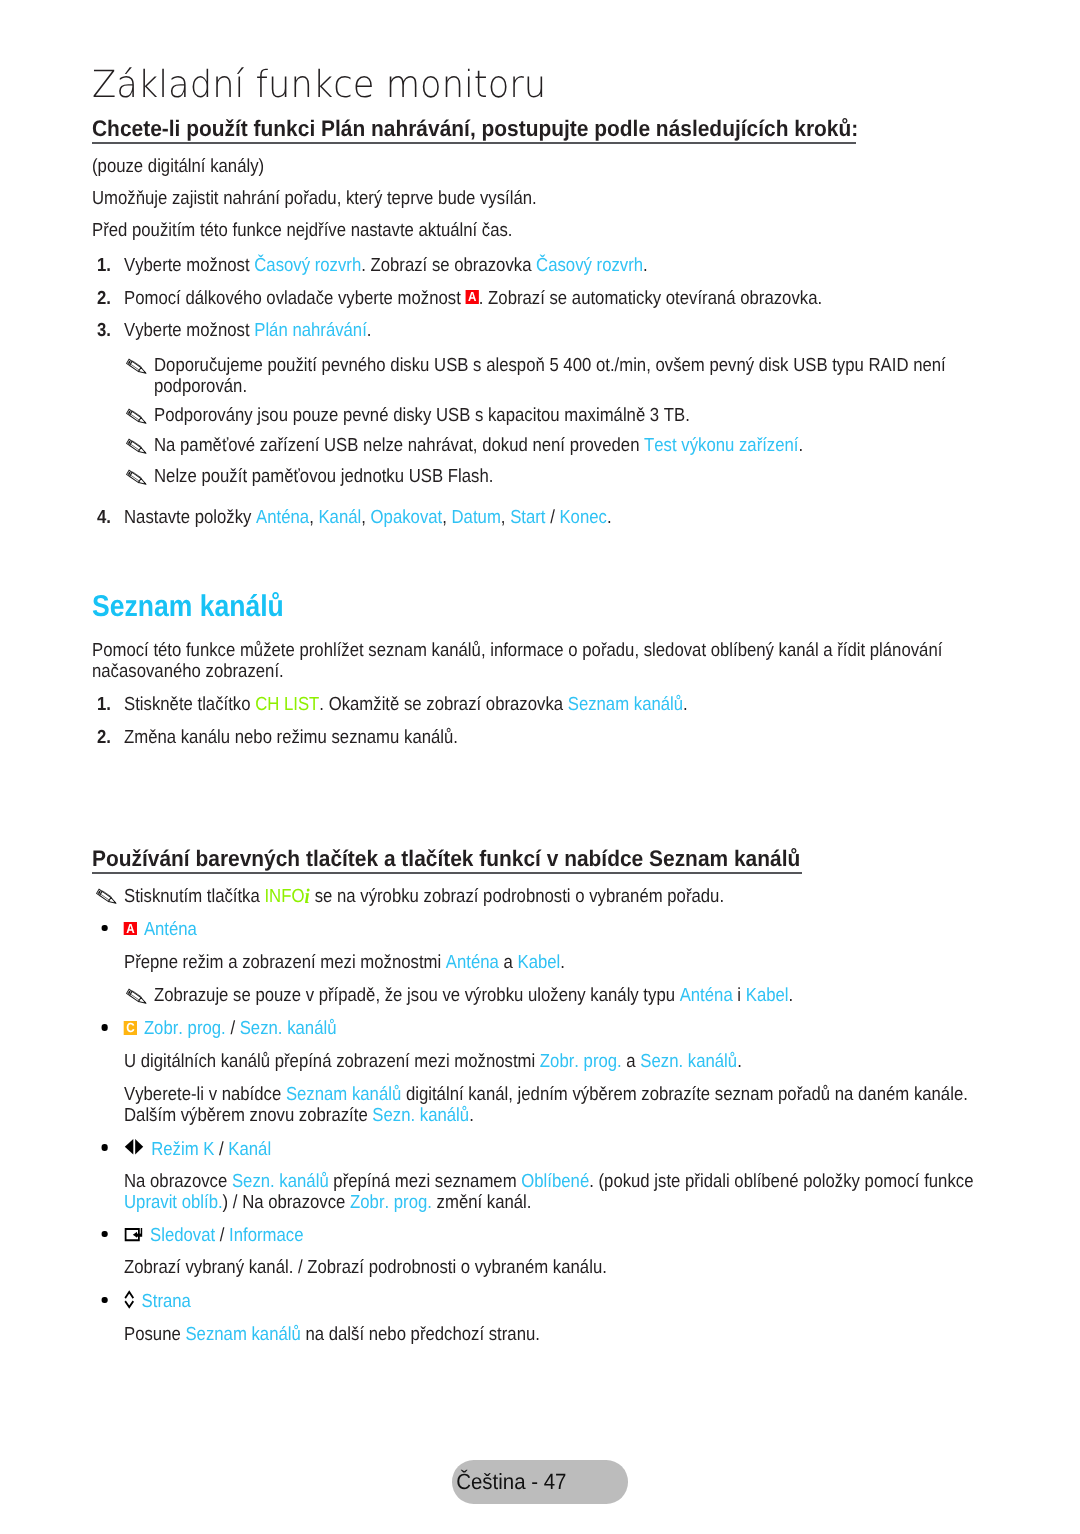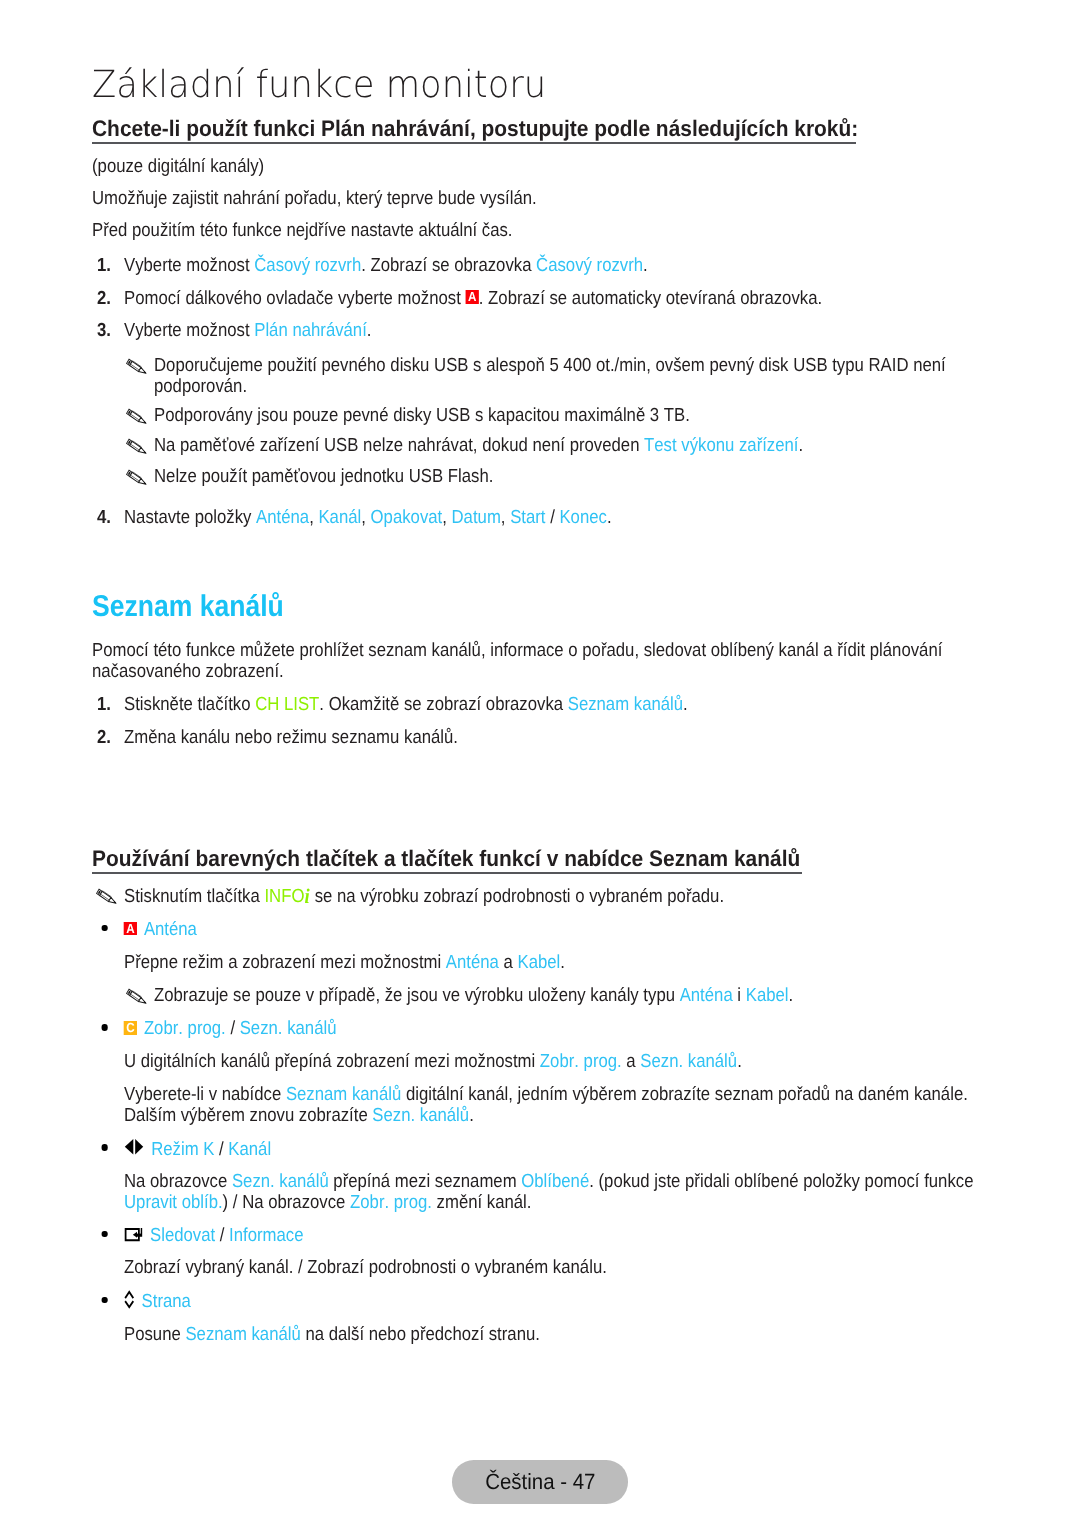--- a/index.html
+++ b/index.html
@@ -47,21 +47,21 @@
   .badge{display:inline-block;width:15.1px;height:13.6px;line-height:13.6px;
          text-align:center;font-size:13.2px;font-weight:bold;color:#fff;
          position:relative;top:0.4px;font-family:"Liberation Sans",sans-serif;
          overflow:hidden;}
   .badge-a{background:#fb0007;}
   .badge-c{background:#ffb511;}
 
   
   .pill{position:absolute;left:452px;top:1460.4px;width:176.3px;height:43.3px;
         border-radius:21.7px;background:#bcbcbc;
-        color:#111;font-size:22px;text-align:center;line-height:43.3px;}
+        color:#111;font-size:22px;line-height:43.3px;}
   .pill span{display:inline-block;transform:scaleX(0.93);transform-origin:center;}
 
   svg{display:inline-block;vertical-align:baseline;}
   .row.note .mk svg{position:relative;top:3px;}
 
   .bul{flex:0 0 auto;width:28px;position:relative;}
   .bul i{position:absolute;left:4.0px;top:5.9px;width:6.6px;height:6.6px;
          border-radius:50%;background:#000;display:block;}
   .bico{flex:0 0 auto;padding-left:1.1px;padding-right:7.6px;}
   .gi{font-family:"Liberation Serif",serif;font-weight:bold;font-style:italic;

